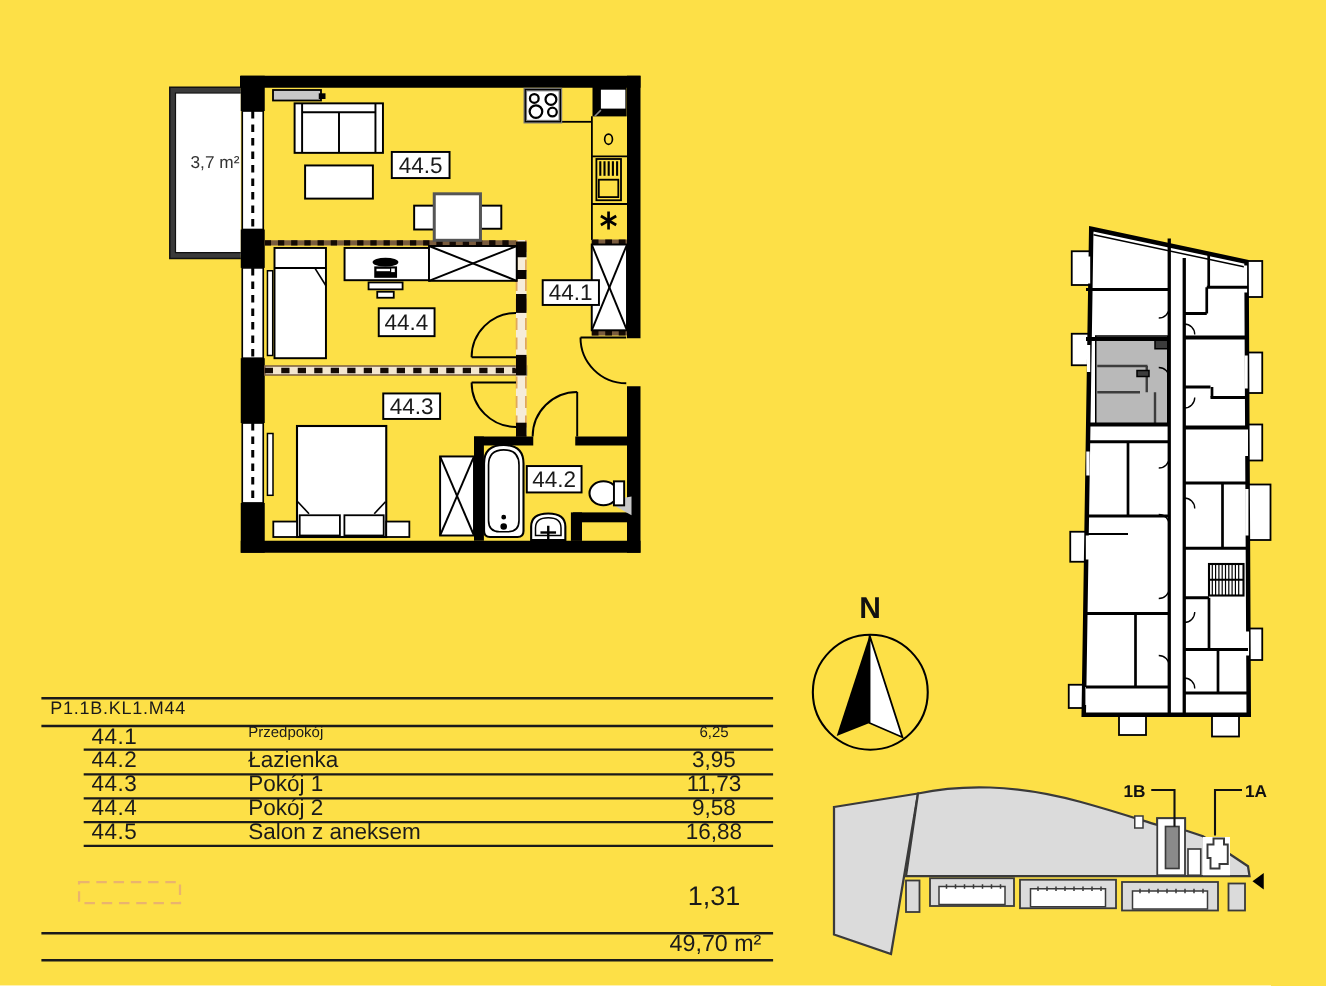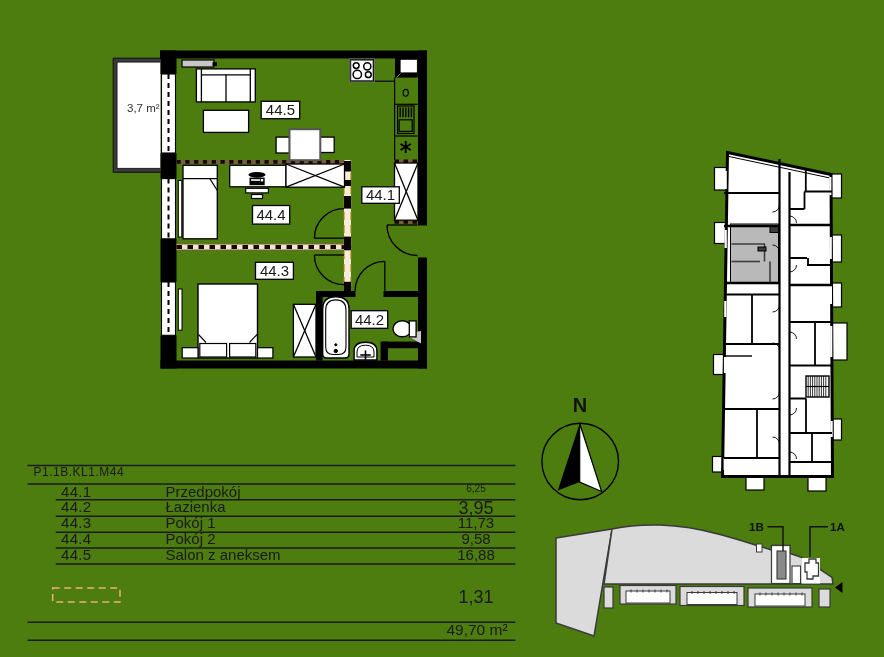--- a/index.html
+++ b/index.html
@@ -1,16 +1,16 @@
 <!DOCTYPE html>
 <html><head>
 <meta charset="utf-8">
 <style>
   html,body{margin:0;padding:0;background:#ffffff;}
-  #page{position:relative;width:884px;height:657px;background:#4d7c0f;overflow:hidden;
+  #page{position:relative;width:884px;height:657px;background:#fde047;overflow:hidden;
         font-family:"Liberation Sans", sans-serif;}
   svg{position:absolute;left:0;top:0;}
   .tbl{position:absolute;color:#1a1a1a;font-family:"Liberation Sans", sans-serif;}
 </style>
 </head>
 <body>
 <div id="page">
 <svg width="884" height="657" viewBox="0 0 884 657">
 <g id="plan-main" fill="none" stroke="none">
 
@@ -506,26 +506,26 @@
   <line x1="27.6" y1="640.2" x2="515.4" y2="640.2" stroke-width="1.6"></line>
 
   <rect x="52.7" y="588" width="67.3" height="14" fill="none" stroke="#eab46e" stroke-width="1.5" stroke-dasharray="7 4.5"></rect>
 </g>
 
 </svg>
 
 <div class="tbl" style="left:33.5px;top:465.3px;font-size:12px;letter-spacing:0.5px;">P1.1B.KL1.M44</div>
 
 <div class="tbl" style="left:61px;top:483.0px;font-size:15px;letter-spacing:0.3px;">44.1</div>
-<div class="tbl" style="left:165.5px;top:483.0px;font-size:15px;">Przedpokój</div>
+<div class="tbl" style="left:165.5px;top:483.0px;font-size:10px;">Przedpokój</div>
 <div class="tbl" style="left:446px;top:483.0px;width:60px;text-align:center;font-size:10px;">6,25</div>
 
 <div class="tbl" style="left:61px;top:498.4px;font-size:15px;letter-spacing:0.3px;">44.2</div>
 <div class="tbl" style="left:165.5px;top:498.4px;font-size:15px;">Łazienka</div>
-<div class="tbl" style="left:446px;top:498.4px;width:60px;text-align:center;font-size:18px;">3,95</div>
+<div class="tbl" style="left:446px;top:498.4px;width:60px;text-align:center;font-size:15px;">3,95</div>
 
 <div class="tbl" style="left:61px;top:514.1px;font-size:15px;letter-spacing:0.3px;">44.3</div>
 <div class="tbl" style="left:165.5px;top:514.1px;font-size:15px;">Pokój 1</div>
 <div class="tbl" style="left:446px;top:514.1px;width:60px;text-align:center;font-size:15px;">11,73</div>
 
 <div class="tbl" style="left:61px;top:530.2px;font-size:15px;letter-spacing:0.3px;">44.4</div>
 <div class="tbl" style="left:165.5px;top:530.2px;font-size:15px;">Pokój 2</div>
 <div class="tbl" style="left:446px;top:530.2px;width:60px;text-align:center;font-size:15px;">9,58</div>
 
 <div class="tbl" style="left:61px;top:546.3px;font-size:15px;letter-spacing:0.3px;">44.5</div>

